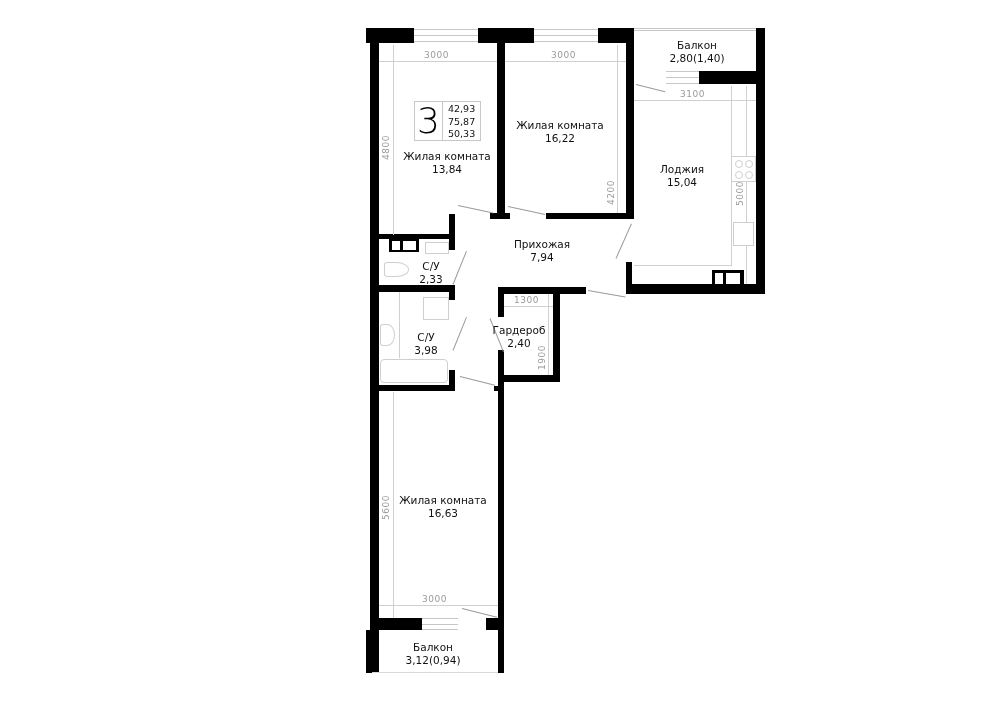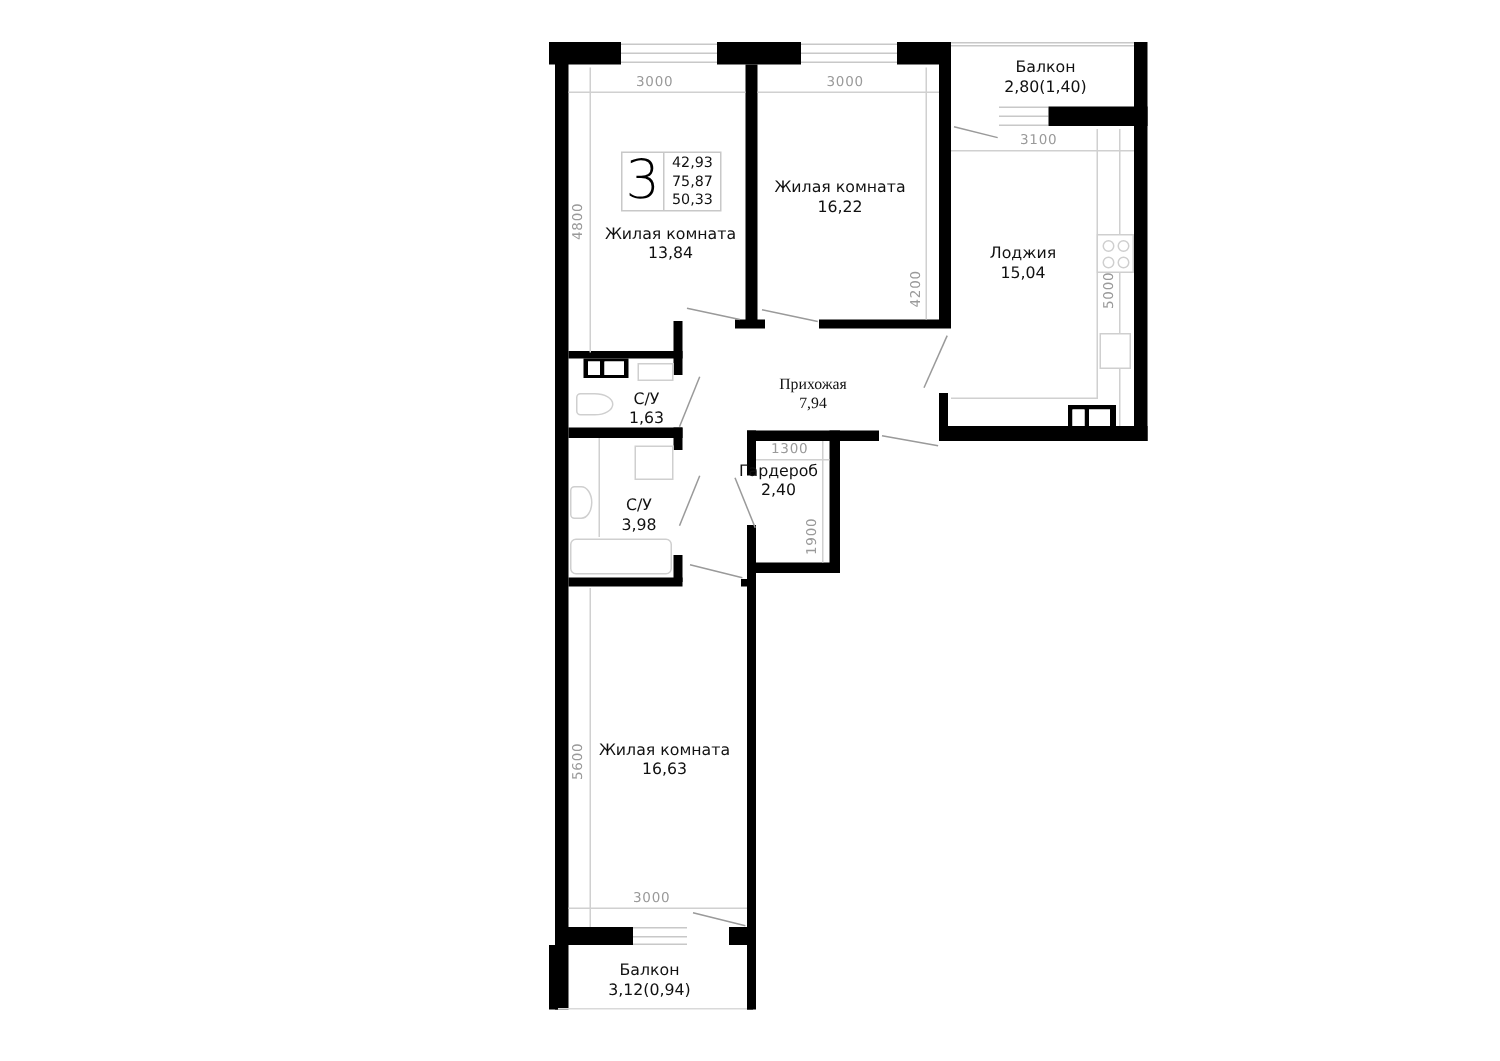--- a/index.html
+++ b/index.html
@@ -150,33 +150,33 @@
     <div>16,22</div>
   </div>
   <div class="label" style="left:697px; top:39px;">
     <div>Балкон</div>
     <div>2,80(1,40)</div>
   </div>
   <div class="label" style="left:682px; top:163px;">
     <div>Лоджия</div>
     <div>15,04</div>
   </div>
-  <div class="label" style="left:542px; top:250px;font-family:Liberation Serif, serif;">
+  <div class="label" style="left:542px; top:238px;">
     <div>Прихожая</div>
     <div>7,94</div>
   </div>
   <div class="label" style="left:431px; top:260px;">
     <div>С/У</div>
-    <div>1,63</div>
+    <div>2,33</div>
   </div>
   <div class="label" style="left:426px; top:331px;">
     <div>С/У</div>
     <div>3,98</div>
   </div>
-  <div class="label" style="left:519px; top:308px;">
+  <div class="label" style="left:519px; top:324px;">
     <div>Гардероб</div>
     <div>2,40</div>
   </div>
   <div class="label" style="left:443px; top:494px;">
     <div>Жилая комната</div>
     <div>16,63</div>
   </div>
   <div class="label" style="left:433px; top:641px;">
     <div>Балкон</div>
     <div>3,12(0,94)</div>

